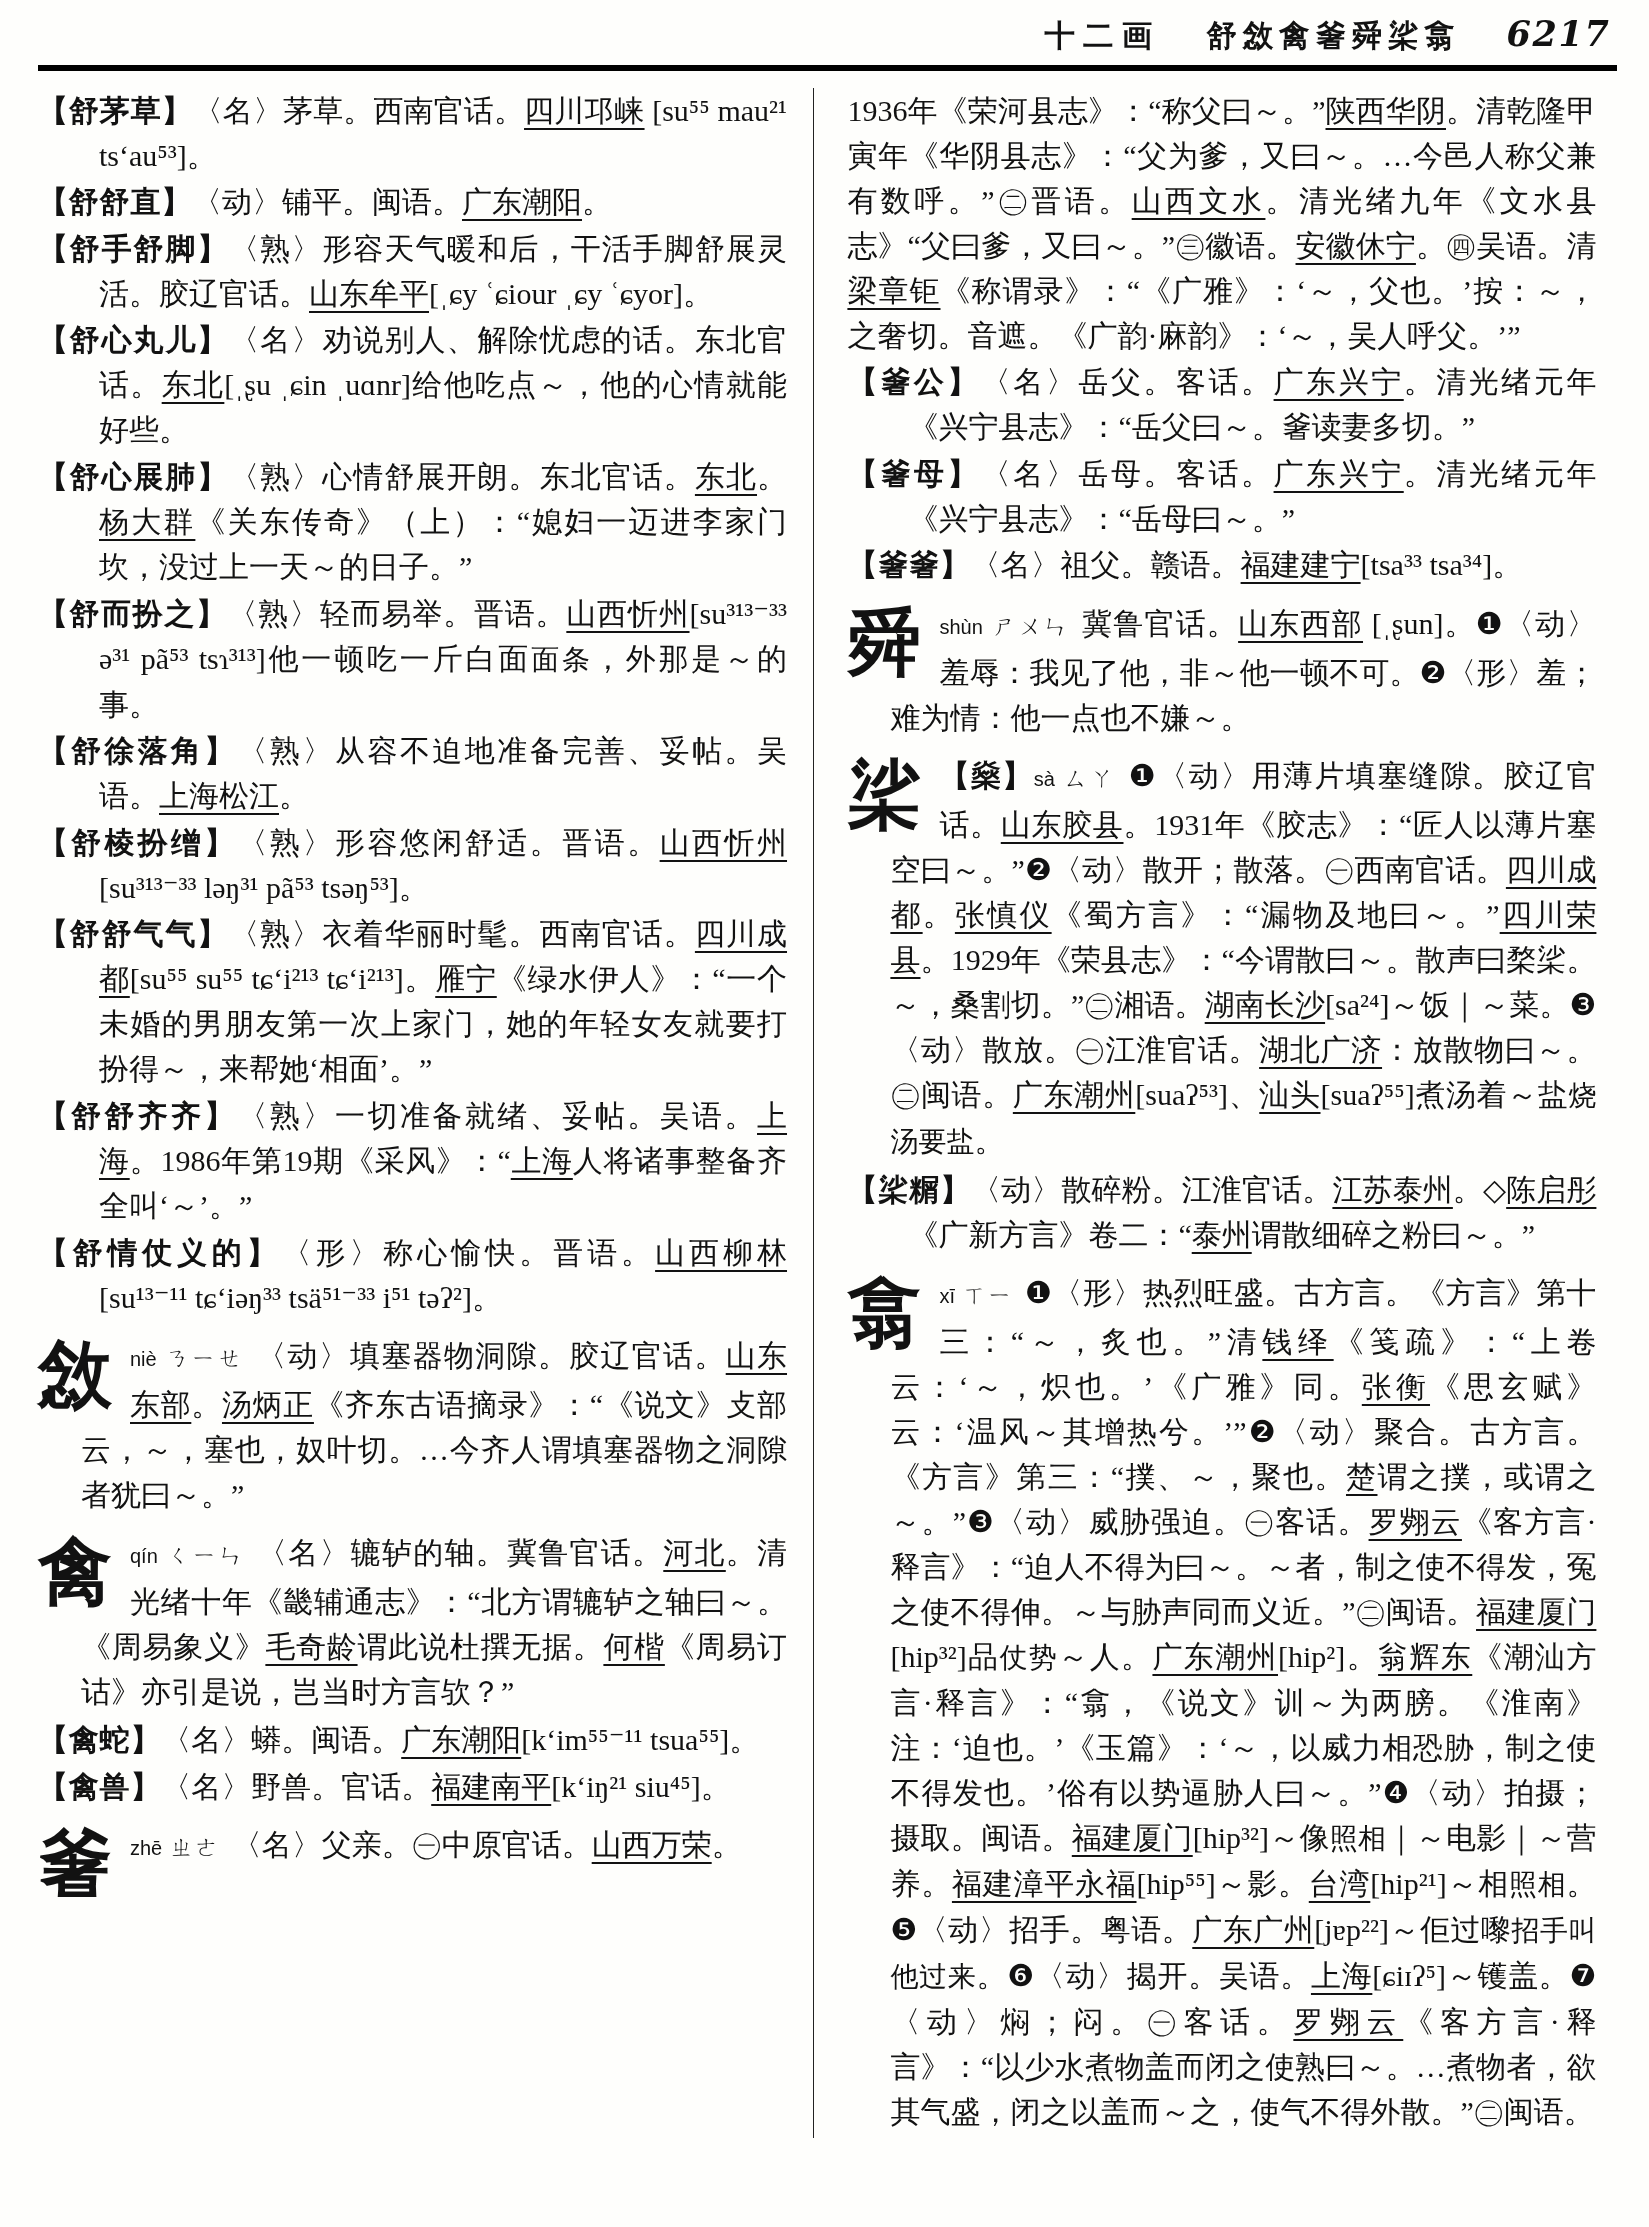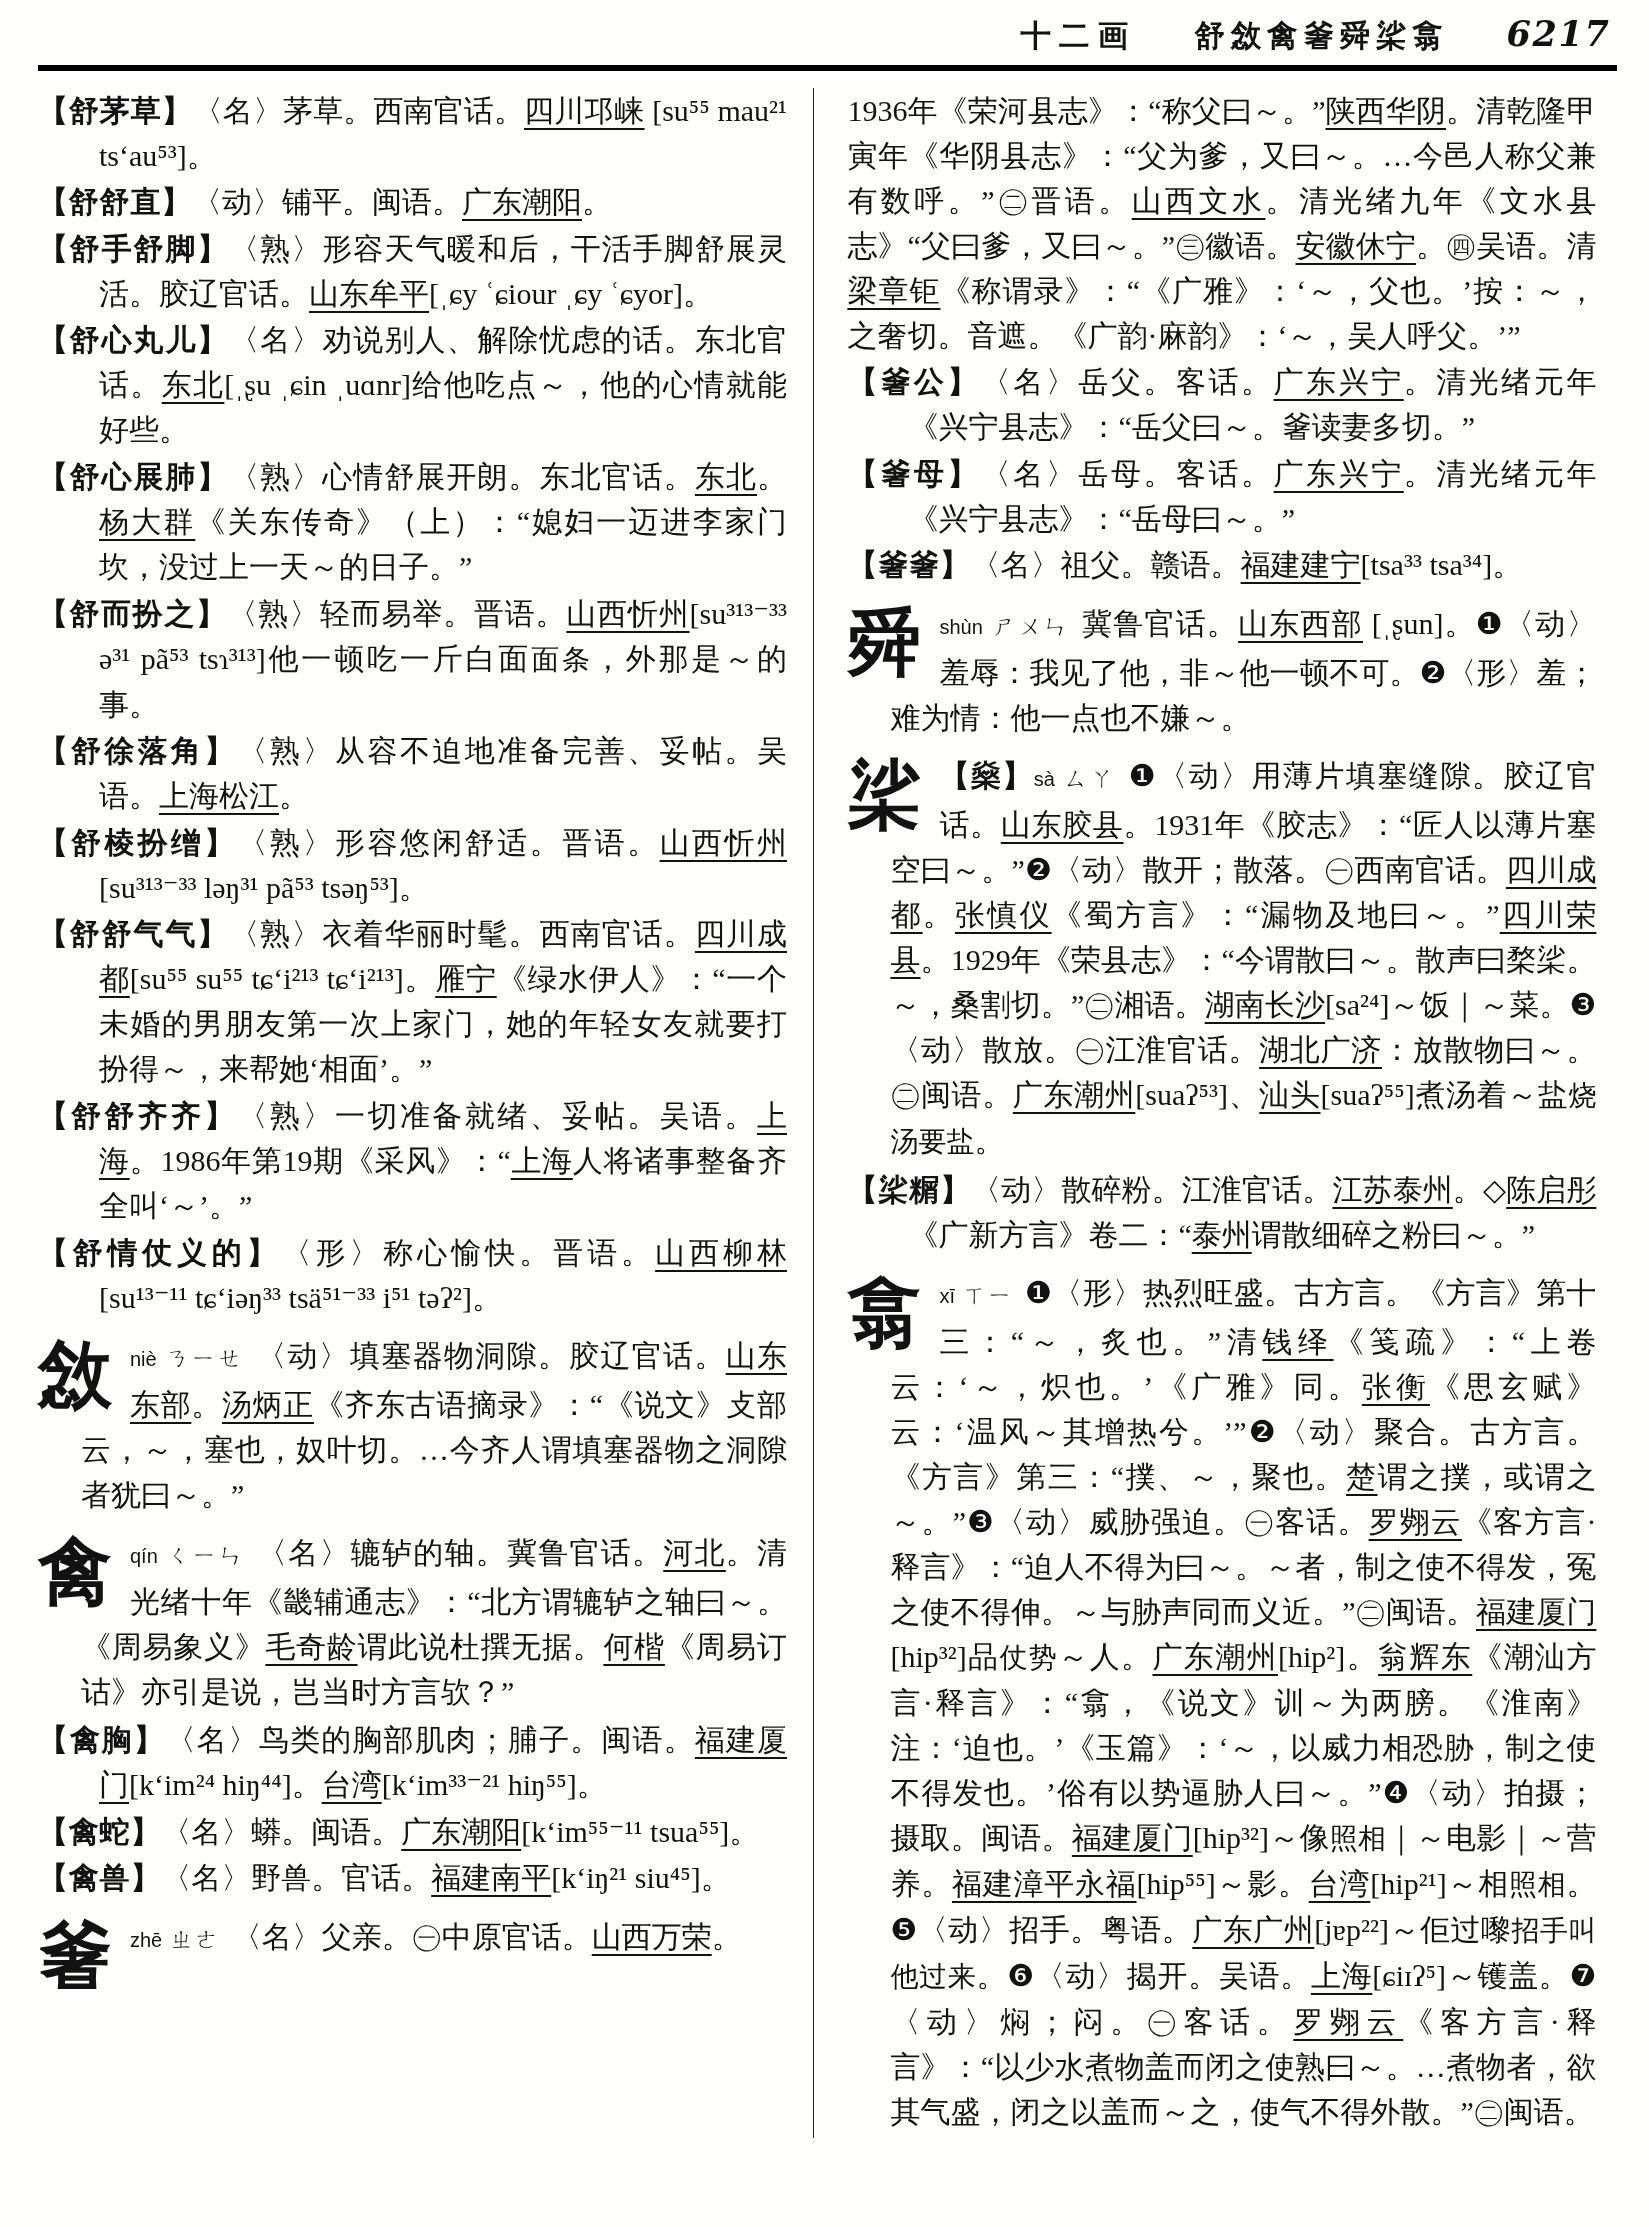--- a/index.html
+++ b/index.html
@@ -3,21 +3,21 @@
 <meta charset="utf-8">
 <style>
   html,body{margin:0;padding:0;}
   body{
     width:1650px;height:2227px;overflow:hidden;
     background:#fefefc;color:#121212;
     font-family:"Liberation Serif","DejaVu Sans",serif;
   }
   .page{padding:13.2px 33px 0 38px;}
   .header{
-    display:flex;justify-content:flex-end;align-items:baseline;gap:58px;
+    display:flex;justify-content:flex-end;align-items:baseline;gap:46px;
     font-size:30.5px;font-weight:bold;padding-right:6.6px;min-height:43px;
   }
   .header .section{letter-spacing:8.2px;}
   .header .chars{letter-spacing:5.8px;}
   .header .page-num{
     font-size:35px;font-style:italic;
     font-family:"DejaVu Serif","DejaVu Sans",serif;letter-spacing:1.6px;
   }
   .rule{height:5.8px;background:#000;margin-top:8.2px;}
   .cols{display:flex;margin-top:16.5px;}
@@ -59,21 +59,20 @@
         <div class="entry"><span class="head">【舒心丸儿】</span><span class="ebody">〈名〉劝说别人、解除忧虑的话。东北官话。<u class="pn">东北</u>[ˌʂu ˌɕin ˌuɑnr]给他吃点～，他的心情就能好些。</span></div>
         <div class="entry"><span class="head">【舒心展肺】</span><span class="ebody">〈熟〉心情舒展开朗。东北官话。<u class="pn">东北</u>。<u class="pn">杨大群</u>《关东传奇》（上）：“媳妇一迈进李家门坎，没过上一天～的日子。”</span></div>
         <div class="entry"><span class="head">【舒而扮之】</span><span class="ebody">〈熟〉轻而易举。晋语。<u class="pn">山西忻州</u>[su³¹³⁻³³ ə³¹ pã⁵³ tsɿ³¹³]他一顿吃一斤白面<span class="gloss">面条</span>，外那是～的事。</span></div>
         <div class="entry"><span class="head">【舒徐落角】</span><span class="ebody">〈熟〉从容不迫地准备完善、妥帖。吴语。<u class="pn">上海松江</u>。</span></div>
         <div class="entry"><span class="head">【舒棱扮缯】</span><span class="ebody">〈熟〉形容悠闲舒适。晋语。<u class="pn">山西忻州</u>[su³¹³⁻³³ ləŋ³¹ pã⁵³ tsəŋ⁵³]。</span></div>
         <div class="entry"><span class="head">【舒舒气气】</span><span class="ebody">〈熟〉衣着华丽时髦。西南官话。<u class="pn">四川成都</u>[su⁵⁵ su⁵⁵ tɕʻi²¹³ tɕʻi²¹³]。<u class="pn">雁宁</u>《绿水伊人》：“一个未婚的男朋友第一次上家门，她的年轻女友就要打扮得～，来帮她‘相面’。”</span></div>
         <div class="entry"><span class="head">【舒舒齐齐】</span><span class="ebody">〈熟〉一切准备就绪、妥帖。吴语。<u class="pn">上海</u>。1986年第19期《采风》：“<u class="pn">上海</u>人将诸事整备齐全叫‘～’。”</span></div>
         <div class="entry"><span class="head">【舒情仗义的】</span><span class="ebody">〈形〉称心愉快。晋语。<u class="pn">山西柳林</u>[su¹³⁻¹¹ tɕʻiəŋ³³ tsä⁵¹⁻³³ i⁵¹ təʔ²]。</span></div>
         <div class="charblock"><span class="bigchar">敜</span><span class="pinyin">niè</span><span class="zhuyin">ㄋㄧㄝ</span><span class="cbody">〈动〉填塞器物洞隙。胶辽官话。<u class="pn">山东东部</u>。<u class="pn">汤炳正</u>《齐东古语摘录》：“《说文》攴部云，～，塞也，奴叶切。…今齐人谓填塞器物之洞隙者犹曰～。”</span></div>
         <div class="charblock"><span class="bigchar">禽</span><span class="pinyin">qín</span><span class="zhuyin">ㄑㄧㄣ</span><span class="cbody">〈名〉辘轳的轴。冀鲁官话。<u class="pn">河北</u>。清光绪十年《畿辅通志》：“北方谓辘轳之轴曰～。《周易象义》<u class="pn">毛奇龄</u>谓此说杜撰无据。<u class="pn">何楷</u>《周易订诂》亦引是说，岂当时方言欤？”</span></div>
-        <div class="entry"><span class="head">【禽胸】</span><span class="ebody">〈名〉鸟类的胸部肌肉；脯子。闽语。<u class="pn">福建厦门</u>[kʻim²⁴ hiŋ⁴⁴]。<u class="pn">台湾</u>[kʻim³³⁻²¹ hiŋ⁵⁵]。</span></div>
         <div class="entry"><span class="head">【禽蛇】</span><span class="ebody">〈名〉蟒。闽语。<u class="pn">广东潮阳</u>[kʻim⁵⁵⁻¹¹ tsua⁵⁵]。</span></div>
         <div class="entry"><span class="head">【禽兽】</span><span class="ebody">〈名〉野兽。官话。<u class="pn">福建南平</u>[kʻiŋ²¹ siu⁴⁵]。</span></div>
         <div class="charblock"><span class="bigchar">㸙</span><span class="pinyin">zhē</span><span class="zhuyin">ㄓㄜ</span><span class="cbody">〈名〉父亲。㊀中原官话。<u class="pn">山西万荣</u>。</span></div>
       </div>
     <div class="col col-right">
         <div class="cont"><span class="ebody">1936年《荣河县志》：“称父曰～。”<u class="pn">陕西华阴</u>。清乾隆甲寅年《华阴县志》：“父为爹，又曰～。…今邑人称父兼有数呼。”㊁晋语。<u class="pn">山西文水</u>。清光绪九年《文水县志》“父曰爹，又曰～。”㊂徽语。<u class="pn">安徽休宁</u>。㊃吴语。清<u class="pn">梁章钜</u>《称谓录》：“《广雅》：‘～，父也。’按：～，之奢切。音遮。《广韵·麻韵》：‘～，吴人呼父。’”</span></div>
         <div class="entry"><span class="head">【㸙公】</span><span class="ebody">〈名〉岳父。客话。<u class="pn">广东兴宁</u>。清光绪元年《兴宁县志》：“岳父曰～。㸙读妻多切。”</span></div>
         <div class="entry"><span class="head">【㸙母】</span><span class="ebody">〈名〉岳母。客话。<u class="pn">广东兴宁</u>。清光绪元年《兴宁县志》：“岳母曰～。”</span></div>
         <div class="entry"><span class="head">【㸙㸙】</span><span class="ebody">〈名〉祖父。赣语。<u class="pn">福建建宁</u>[tsa³³ tsa³⁴]。</span></div>
         <div class="charblock"><span class="bigchar">舜</span><span class="pinyin">shùn</span><span class="zhuyin">ㄕㄨㄣ</span><span class="cbody">冀鲁官话。<u class="pn">山东西部</u> [ˌʂun]。❶〈动〉羞辱：我见了他，非～他一顿不可。❷〈形〉羞；难为情：他一点也不嫌～。</span></div>

